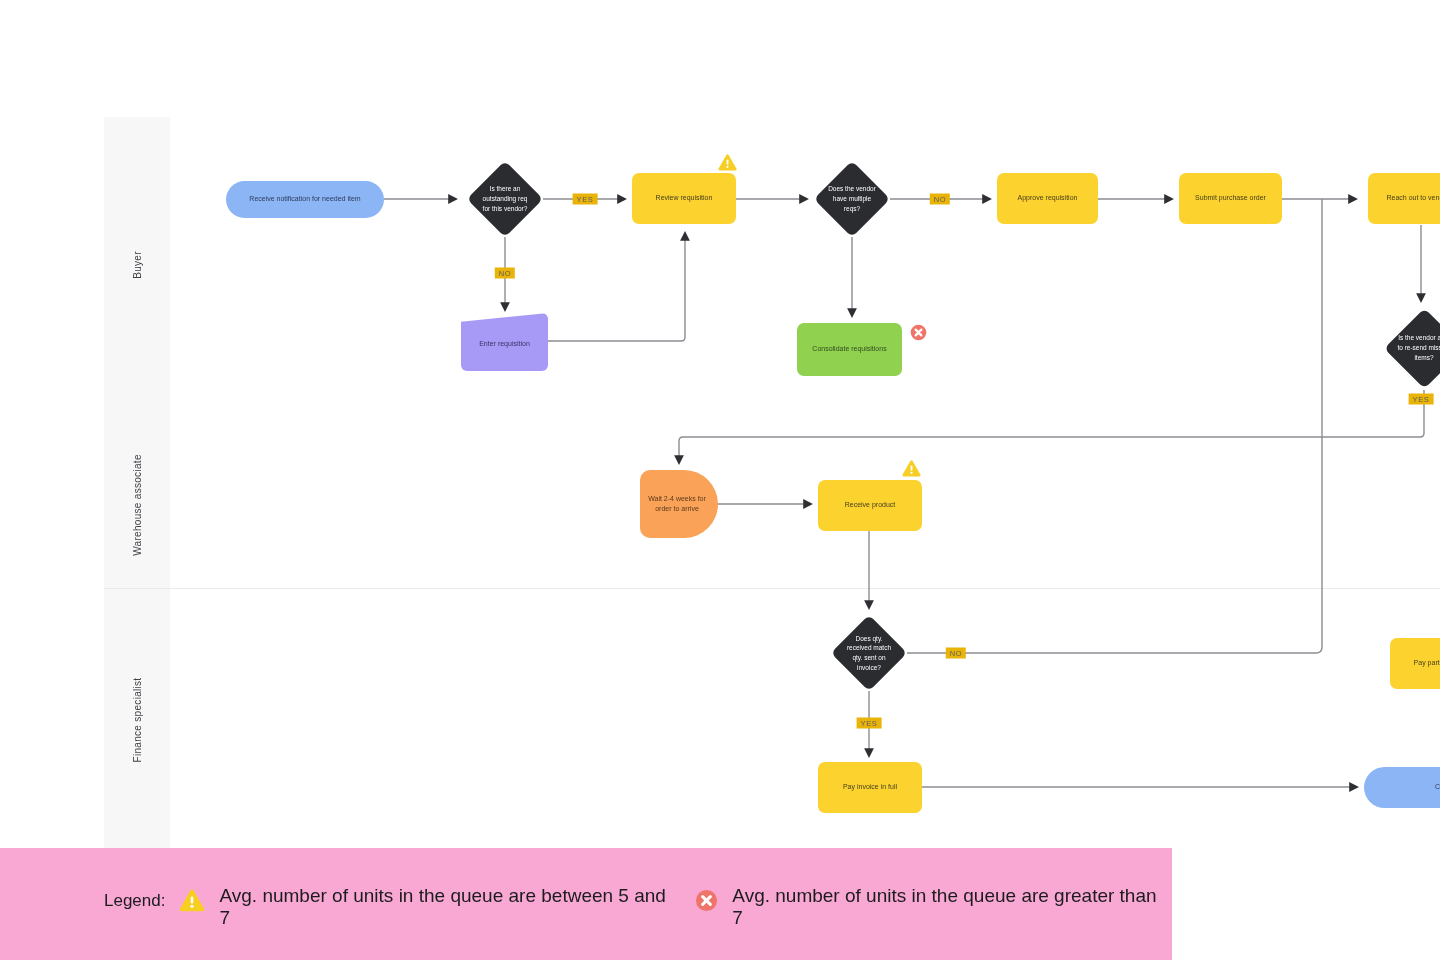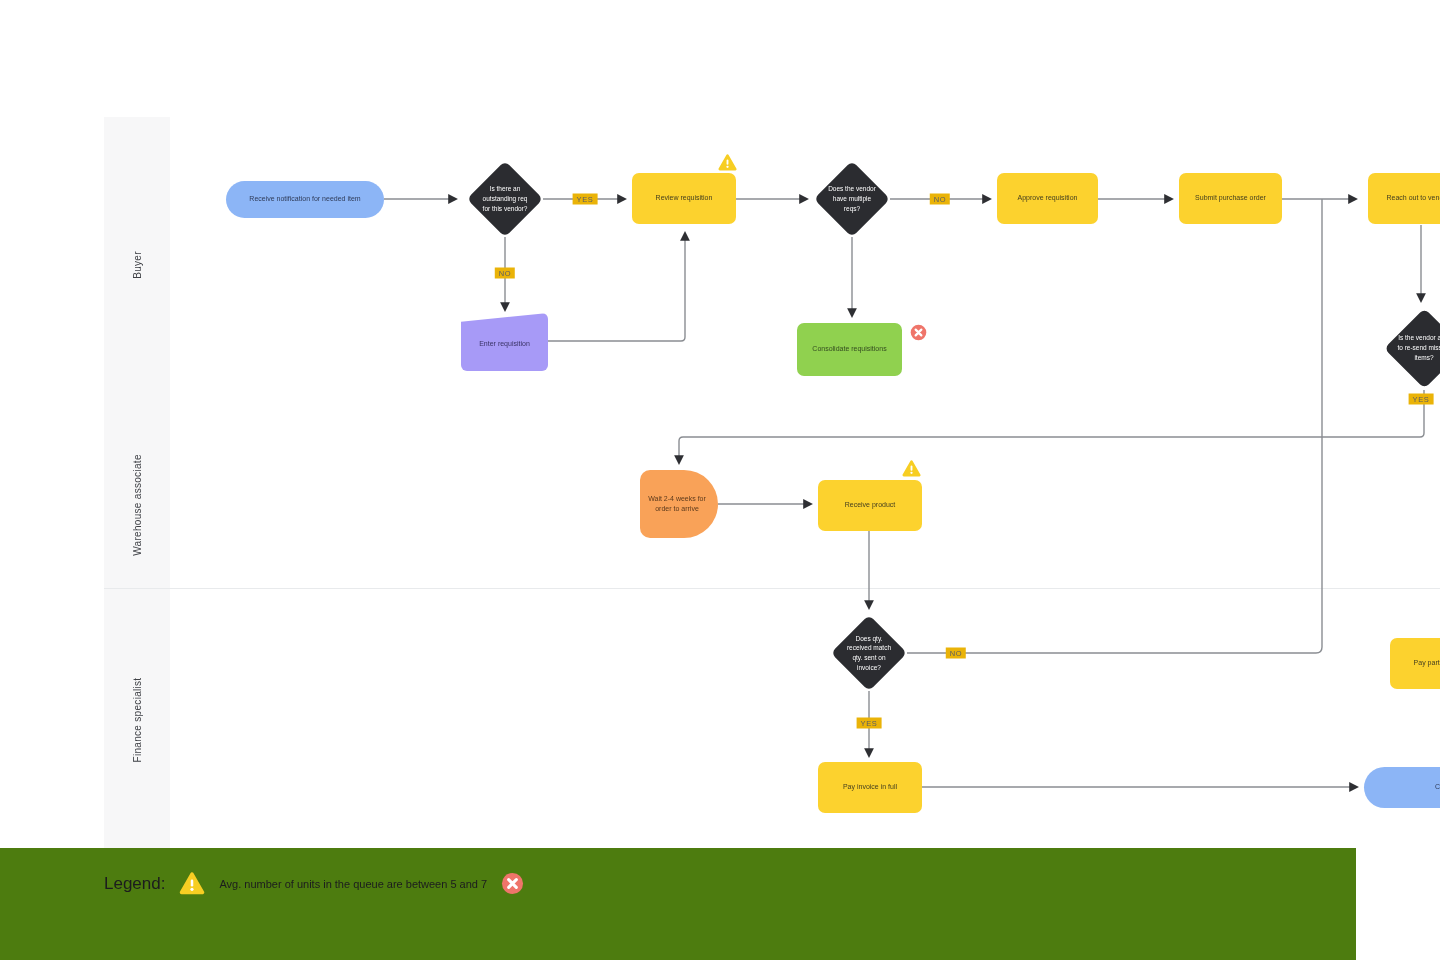--- a/index.html
+++ b/index.html
@@ -19,24 +19,24 @@
   .manual{background:var(--purple);color:#3a3366;padding:8px 8px 4px;border-radius:6px;
           clip-path:polygon(0 15%,100% 0,100% 100%,0 100%);}
   .delay{background:var(--orange);border-radius:10px 34px 34px 10px;color:#5c3a1c;padding:4px 12px 4px 8px;}
   .decision{background:transparent;}
   .diamond-shape{position:absolute;left:14.5%;top:14.5%;width:71%;height:71%;background:var(--dark);
                  border-radius:6px;transform:rotate(45deg);}
   .dlbl{position:relative;color:#fff;font-size:6.5px;line-height:1.5;}
   .elabel{position:absolute;transform:translate(-50%,-50%);background:#eab308;padding:1px 4px;
           font-size:7.5px;letter-spacing:.6px;color:#5b5e63;}
   .badge{position:absolute;}
-  .legend-bar{position:absolute;left:0;top:848px;width:1356px;height:112px;background:#4d7c0f;}
+  .legend-bar{position:absolute;left:0;top:848px;width:1172px;height:112px;background:#f9a8d4;}
   .legend-row{display:flex;align-items:center;padding:24px 0 0 104px;gap:14px;}
   .legend-title{font-size:17px;color:#1c1c1e;}
-  .legend-text{font-size:11px;color:#1c1c1e;}
+  .legend-text{font-size:19px;color:#1c1c1e;margin-top:13px;}
   .licon{flex:0 0 auto;display:block;}
 </style>
 </head>
 <body>
 
 <div id="stage">
 
   <div class="lane-strip"></div>
   <div class="lane-divider" style="left:104px;top:588px;width:1336px;"></div>
   <div class="lane-label" style="top:265px;">Buyer</div>
@@ -164,16 +164,17 @@
       <svg class="licon" width="26" height="23" viewBox="0 0 24 22">
         <path d="M12 2 L22 19.5 H2 Z" fill="#f7ce23" stroke="#f7ce23" stroke-width="3.4" stroke-linejoin="round"></path>
         <rect x="10.8" y="7.2" width="2.4" height="6.6" rx="1.2" fill="#fff"></rect>
           <circle cx="12" cy="16.6" r="1.5" fill="#fff"></circle>
       </svg>
       <span class="legend-text">Avg. number of units in the queue are between 5 and 7</span>
       <svg class="licon" width="23" height="23" viewBox="0 0 24 24">
         <circle cx="12" cy="12" r="11" fill="#ef756a"></circle>
         <path d="M8 8 L16 16 M16 8 L8 16" stroke="#fff" stroke-width="3.2" stroke-linecap="round"></path>
       </svg>
+      <span class="legend-text">Avg. number of units in the queue are greater than 7</span>
     </div>
   </div>
 
 </div>
 
 </body></html>

